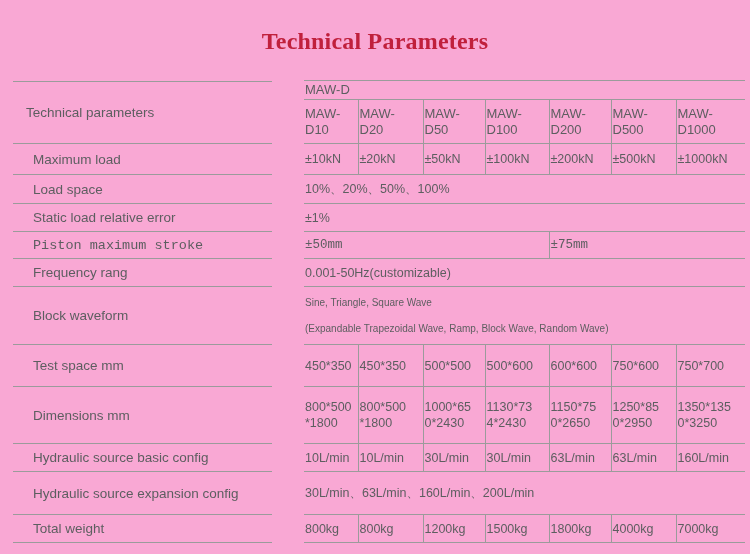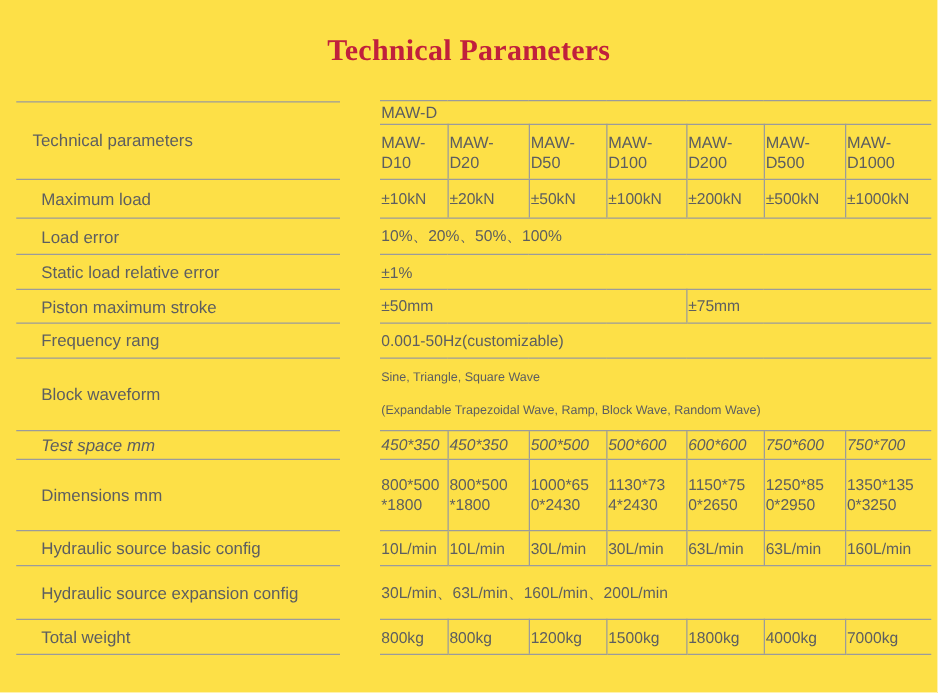--- a/index.html
+++ b/index.html
@@ -1,21 +1,21 @@
 <!DOCTYPE html>
 <html><head>
 <meta charset="utf-8">
 <style>
   * { margin: 0; padding: 0; box-sizing: border-box; }
   html, body { background: #ffffff; }
   .page {
     position: relative;
     width: 750px;
     height: 554px;
-    background: #fde047;
+    background: #f9a8d4;
     overflow: hidden;
     font-family: "Liberation Sans", sans-serif;
   }
   .title {
     padding-top: 27px;
     text-align: center;
     font-family: "Liberation Serif", serif;
     font-weight: bold;
     font-size: 24px;
     line-height: 28px;
@@ -36,24 +36,24 @@
   col.c4 { width: 64px; }
   col.c5 { width: 62px; }
   col.c6 { width: 65px; }
   col.c7 { width: 69px; }
 
   tr.r1  { height: 19px; }
   tr.r2  { height: 44px; }
   tr.r3  { height: 31px; }
   tr.r4  { height: 29px; }
   tr.r5  { height: 28px; }
-  tr.r6  { height: 27px; }
+  tr.r6  { height: 27px; font-family: Liberation Mono, monospace; }
   tr.r7  { height: 28px; margin-top: 48px; }
   tr.r8  { height: 58px; }
-  tr.r9  { height: 23px; font-style: italic; }
+  tr.r9  { height: 42px; }
   tr.r10 { height: 57px; }
   tr.r11 { height: 28px; }
   tr.r12 { height: 43px; margin-top: 12px; }
   tr.r13 { height: 28px; }
 
   td { vertical-align: middle; }
 
   
   td.c {
     border-bottom: 1px solid #9b9b9b;
@@ -145,21 +145,21 @@
       <td class="c">±10kN</td>
       <td class="c">±20kN</td>
       <td class="c">±50kN</td>
       <td class="c">±100kN</td>
       <td class="c">±200kN</td>
       <td class="c">±500kN</td>
       <td class="c">±1000kN</td>
     </tr>
 
     <tr class="r4">
-      <td class="lbl">Load error</td>
+      <td class="lbl">Load space</td>
       <td class="c" colspan="7">10%、20%、50%、100%</td>
     </tr>
 
     <tr class="r5">
       <td class="lbl">Static load relative error</td>
       <td class="c" colspan="7">±1%</td>
     </tr>
 
     <tr class="r6">
       <td class="lbl">Piston maximum stroke</td>

